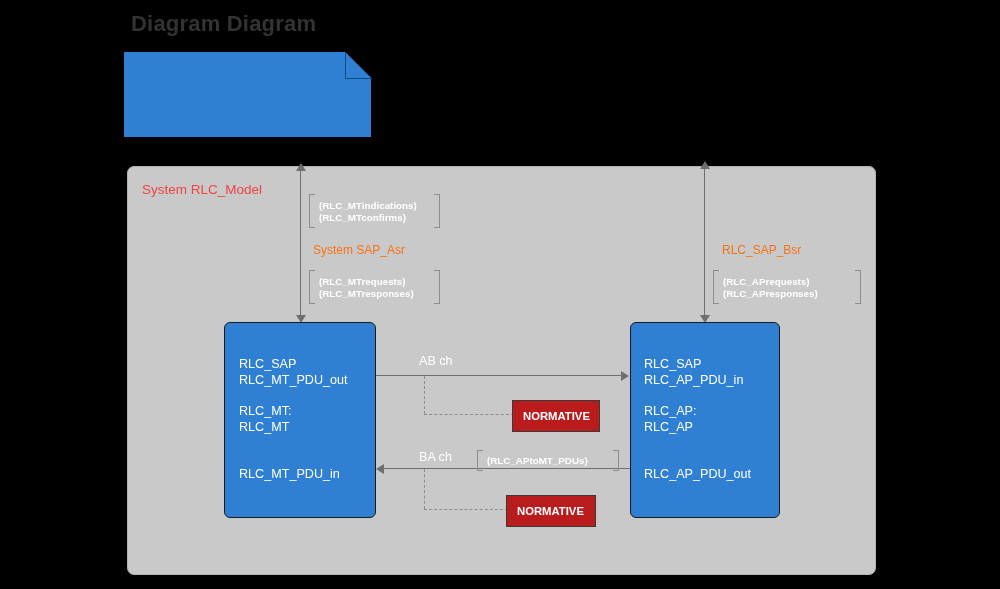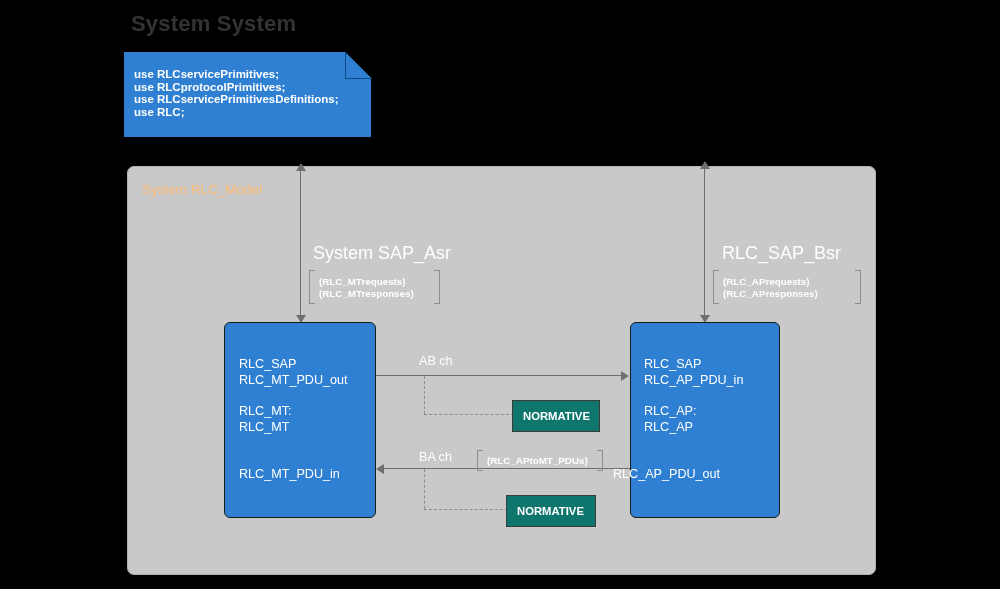--- a/index.html
+++ b/index.html
@@ -36,42 +36,42 @@
   }
 
   
   .system-frame{
     position:absolute;left:127px;top:166px;width:749px;height:409px;
     background:#c9c9c9;border:1px solid #b2b2b2;border-radius:7px;
     box-sizing:border-box;
   }
   .system-frame-label{
     position:absolute;left:142px;top:182px;
-    font-size:13.5px;color:#fdba74;white-space:nowrap;
+    font-size:13.5px;color:#ef4444;white-space:nowrap;
   }
 
   
   .vline{position:absolute;width:1px;background:#6f6f6f;}
   .vhead{position:absolute;width:0;height:0;border-left:5px solid transparent;border-right:5px solid transparent;}
   .vhead.up{border-bottom:8px solid #6f6f6f;}
   .vhead.down{border-top:8px solid #6f6f6f;}
 
   
   .bracket{position:absolute;}
   .bracket .bar{position:absolute;top:0;width:6px;height:100%;border:1px solid #8d8d8d;box-sizing:border-box;}
   .bracket .bar.l{left:0;border-right:none;}
   .bracket .bar.r{right:0;border-left:none;}
   .bracket .txt{
     position:absolute;left:10px;top:50%;transform:translateY(-50%);
     font-size:9.8px;font-weight:bold;color:#ffffff;line-height:11.5px;
     white-space:pre-line;
   }
 
   .sap-name{
-    position:absolute;font-size:18px;color:#ffffff;white-space:nowrap;
+    position:absolute;font-size:12px;color:#f97316;white-space:nowrap;
   }
 
   
   .agent{
     position:absolute;background:#2f80d2;border:1.6px solid #1a1a1a;
     border-radius:6px;box-sizing:border-box;
   }
   .agent-text{
     position:absolute;font-size:12.6px;color:#ffffff;line-height:15.5px;
     white-space:pre-line;
@@ -85,48 +85,50 @@
   .ch-label{
     position:absolute;font-size:12.6px;color:#ffffff;white-space:nowrap;
   }
 
   
   .dash-v{position:absolute;width:0;border-left:1.4px dashed #8d8d8d;}
   .dash-h{position:absolute;height:0;border-top:1.4px dashed #8d8d8d;}
 
   
   .normative{
-    position:absolute;background:#0f766e;border:1.4px solid #3a3a3a;
+    position:absolute;background:#b91c1c;border:1.4px solid #3a3a3a;
     box-sizing:border-box;display:flex;align-items:center;
   }
   .normative span{
     font-size:11.3px;font-weight:bold;color:#ffffff;padding-left:10px;white-space:nowrap;
   }
 </style>
 </head>
 <body>
 
 <div class="canvas">
 
-  <div class="diagram-title">System System</div>
+  <div class="diagram-title">Diagram Diagram</div>
 
   <div class="note"></div>
   <div class="note-fold"></div>
-  <div class="note-text">use RLCservicePrimitives;
-use RLCprotocolPrimitives;
-use RLCservicePrimitivesDefinitions;
-use RLC;</div>
 
   <div class="system-frame"></div>
   <div class="system-frame-label">System RLC_Model</div>
 
   <div class="vhead up" style="left:296px;top:163px;"></div>
   <div class="vline" style="left:300px;top:170px;height:145px;"></div>
   <div class="vhead down" style="left:296px;top:315px;"></div>
 
+  <div class="bracket" style="left:309px;top:194px;width:131px;height:34px;">
+    <div class="bar l"></div>
+    <div class="bar r"></div>
+    <div class="txt">(RLC_MTindications)
+(RLC_MTconfirms)</div>
+  </div>
   <div class="sap-name" style="left:313px;top:243px;">System SAP_Asr</div>
   <div class="bracket" style="left:309px;top:270px;width:131px;height:34px;">
     <div class="bar l"></div>
     <div class="bar r"></div>
     <div class="txt">(RLC_MTrequests)
 (RLC_MTresponses)</div>
   </div>
 
   <div class="vhead up" style="left:700px;top:161px;"></div>
   <div class="vline" style="left:704px;top:168px;height:147px;"></div>
@@ -145,35 +147,35 @@
 RLC_MT_PDU_out</div>
   <div class="agent-text" style="left:239px;top:404px;">RLC_MT:
 RLC_MT</div>
   <div class="agent-text" style="left:239px;top:467px;">RLC_MT_PDU_in</div>
 
   <div class="agent" style="left:630px;top:322px;width:150px;height:196px;"></div>
   <div class="agent-text" style="left:644px;top:357px;">RLC_SAP
 RLC_AP_PDU_in</div>
   <div class="agent-text" style="left:644px;top:404px;">RLC_AP:
 RLC_AP</div>
-  <div class="agent-text" style="left:613px;top:467px;">RLC_AP_PDU_out</div>
+  <div class="agent-text" style="left:644px;top:467px;">RLC_AP_PDU_out</div>
 
   <div class="hline" style="left:376px;top:375px;width:246px;"></div>
   <div class="hhead right" style="left:621px;top:371px;"></div>
   <div class="ch-label" style="left:419px;top:354px;">AB ch</div>
   <div class="dash-v" style="left:424px;top:376px;height:38px;"></div>
   <div class="dash-h" style="left:424px;top:414px;width:90px;"></div>
   <div class="normative" style="left:512px;top:400px;width:88px;height:32px;">
     <span>NORMATIVE</span>
   </div>
 
   <div class="hline" style="left:384px;top:468px;width:246px;"></div>
   <div class="hhead left" style="left:376px;top:464px;"></div>
   <div class="ch-label" style="left:419px;top:450px;">BA ch</div>
-  <div class="bracket" style="left:477px;top:450px;width:126px;height:21px;text-decoration:underline;">
+  <div class="bracket" style="left:477px;top:450px;width:142px;height:21px;text-decoration:underline;">
     <div class="bar l"></div>
     <div class="bar r"></div>
     <div class="txt">(RLC_APtoMT_PDUs)</div>
   </div>
   <div class="dash-v" style="left:424px;top:469px;height:40px;"></div>
   <div class="dash-h" style="left:424px;top:509px;width:84px;"></div>
   <div class="normative" style="left:506px;top:495px;width:90px;height:32px;">
     <span>NORMATIVE</span>
   </div>
 

